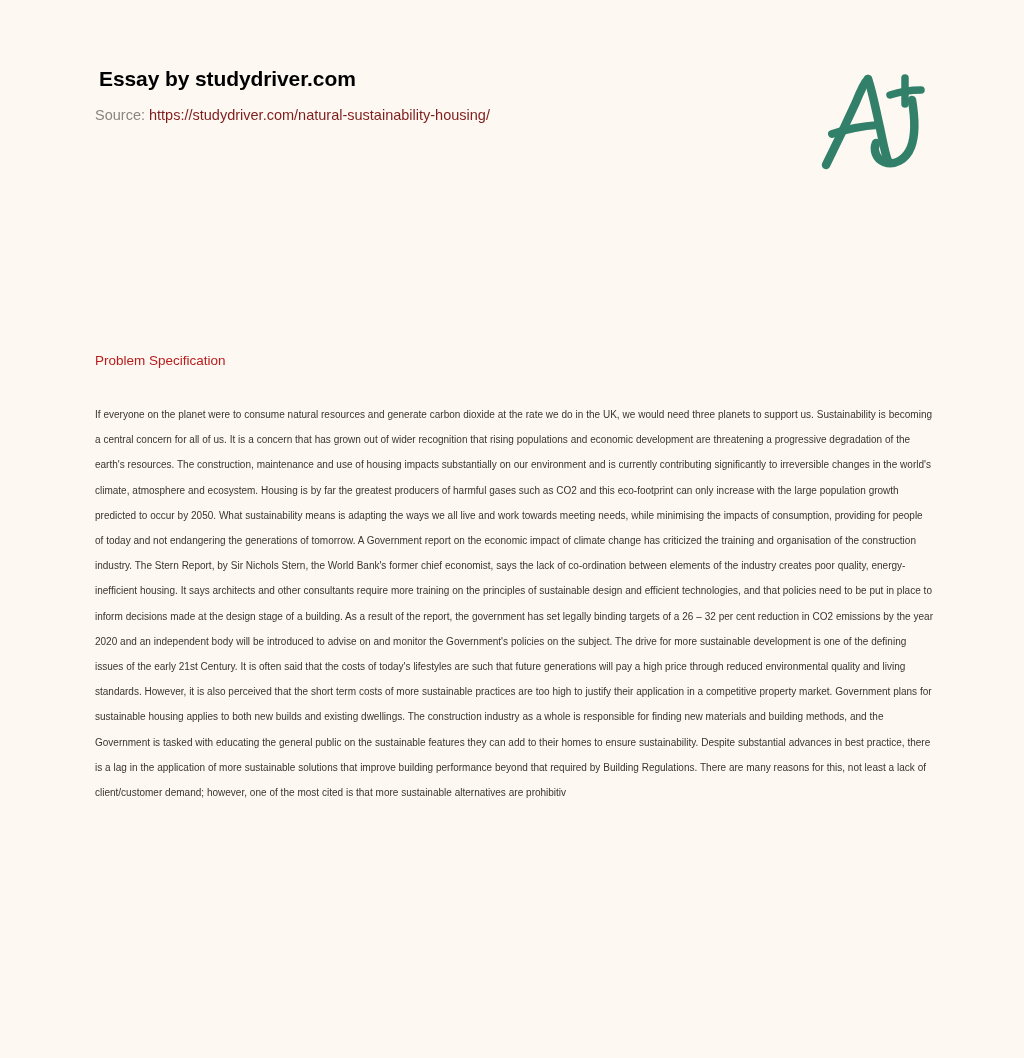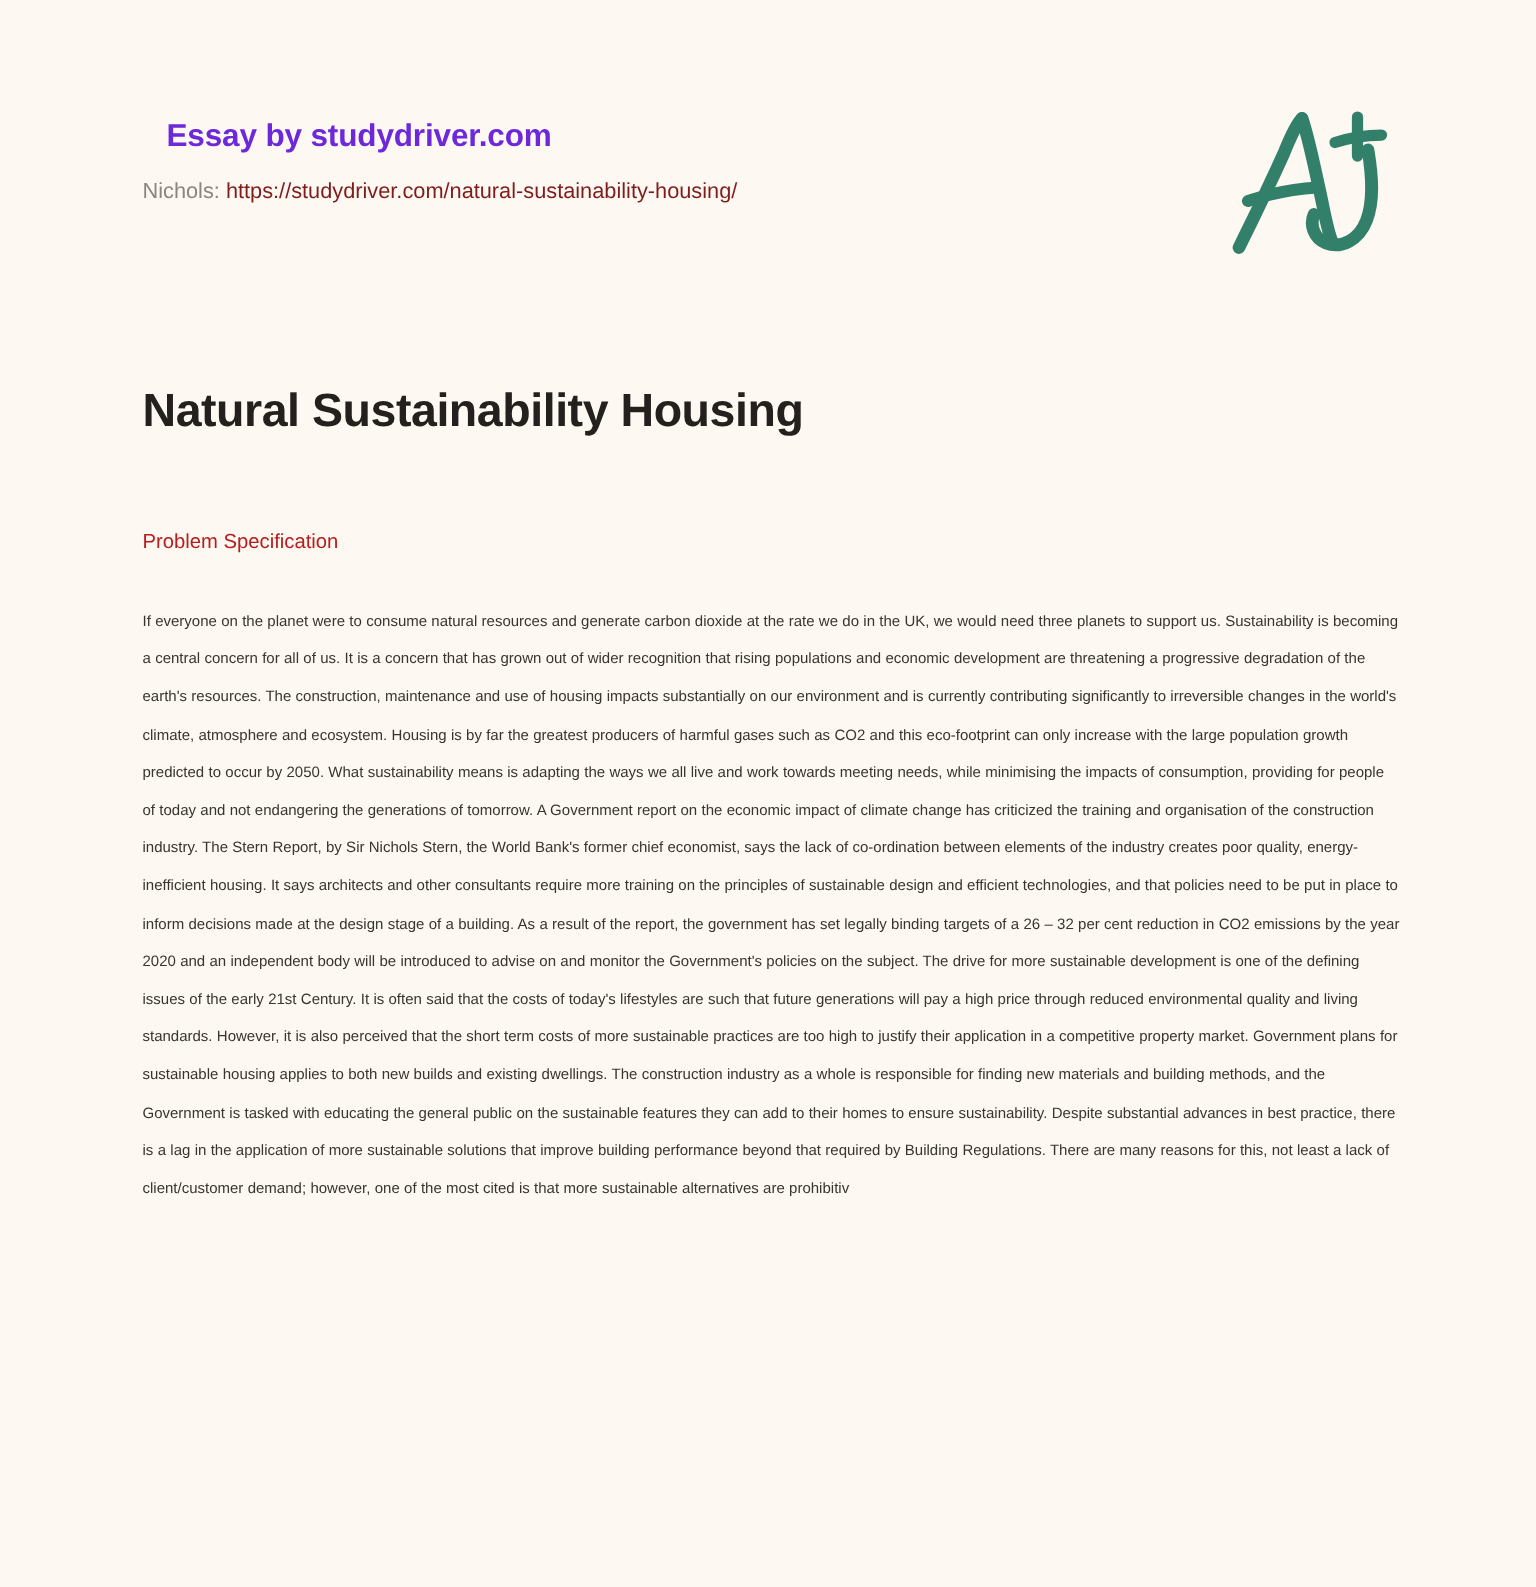--- a/index.html
+++ b/index.html
@@ -29,24 +29,24 @@
   .header {
     position: absolute;
     left: 95px;
     top: 62px;
     right: 95px;
   }
 
   .header-essay-by {
     font-size: 21px;
     font-weight: bold;
-    color: #6d28d9;
+    color: #000000;
     letter-spacing: -0.1px;
     line-height: 1.2;
-    margin: 16px;
+    margin: 4px;
   }
 
   .header-source {
     margin-top: 15px;
     font-size: 14.5px;
     line-height: 1.3;
     color: #8a8580;
     white-space: nowrap;
   }
 
@@ -113,21 +113,21 @@
   }
 </style>
 </head>
 <body>
 
 <div class="page">
 
   <div class="header">
     <div class="header-essay-by">Essay by studydriver.com</div>
     <div class="header-source">
-      <span class="src-label">Nichols: </span><a class="src-url" href="#">https://studydriver.com/natural-sustainability-housing/</a>
+      <span class="src-label">Source: </span><a class="src-url" href="#">https://studydriver.com/natural-sustainability-housing/</a>
     </div>
   </div>
 
   <div class="logo">
     <svg viewBox="0 0 118 112" xmlns="http://www.w3.org/2000/svg">
       <g fill="none" stroke="#33806a" stroke-linecap="round" stroke-linejoin="round">
 
         <path d="M14 99 C22 83, 34 58, 44 36 C48 26, 52 17, 56 13" stroke-width="8.5"></path>
 
         <path d="M56 13 C60 24, 64 44, 68 62 C71 76, 73 88, 76 95" stroke-width="8.5"></path>
@@ -136,20 +136,19 @@
 
         <path d="M100 34 C103 52, 104 68, 99 81 C94 94, 82 100, 72 96 C64 93, 61 84, 64 77" stroke-width="8.5"></path>
 
         <path d="M78 29 C87 26, 99 24, 109 24" stroke-width="7.5"></path>
 
         <path d="M93 12 C93 20, 93 29, 93 38" stroke-width="7.5"></path>
       </g>
     </svg>
   </div>
 
-  <h1 class="doc-title">Natural Sustainability Housing</h1>
 
   <div class="doc-body">
     <div class="section-heading">Problem Specification</div>
     <p class="body-paragraph">If everyone on the planet were to consume natural resources and generate carbon dioxide at the rate we do in the UK, we would need three planets to support us. Sustainability is becoming a central concern for all of us. It is a concern that has grown out of wider recognition that rising populations and economic development are threatening a progressive degradation of the earth's resources. The construction, maintenance and use of housing impacts substantially on our environment and is currently contributing significantly to irreversible changes in the world's climate, atmosphere and ecosystem. Housing is by far the greatest producers of harmful gases such as CO2 and this eco-footprint can only increase with the large population growth predicted to occur by 2050. What sustainability means is adapting the ways we all live and work towards meeting needs, while minimising the impacts of consumption, providing for people of today and not endangering the generations of tomorrow. A Government report on the economic impact of climate change has criticized the training and organisation of the construction industry. The Stern Report, by Sir Nichols Stern, the World Bank's former chief economist, says the lack of co-ordination between elements of the industry creates poor quality, energy-inefficient housing. It says architects and other consultants require more training on the principles of sustainable design and efficient technologies, and that policies need to be put in place to inform decisions made at the design stage of a building. As a result of the report, the government has set legally binding targets of a 26 – 32 per cent reduction in CO2 emissions by the year 2020 and an independent body will be introduced to advise on and monitor the Government's policies on the subject. The drive for more sustainable development is one of the defining issues of the early 21st Century. It is often said that the costs of today's lifestyles are such that future generations will pay a high price through reduced environmental quality and living standards. However, it is also perceived that the short term costs of more sustainable practices are too high to justify their application in a competitive property market. Government plans for sustainable housing applies to both new builds and existing dwellings. The construction industry as a whole is responsible for finding new materials and building methods, and the Government is tasked with educating the general public on the sustainable features they can add to their homes to ensure sustainability. Despite substantial advances in best practice, there is a lag in the application of more sustainable solutions that improve building performance beyond that required by Building Regulations. There are many reasons for this, not least a lack of client/customer demand; however, one of the most cited is that more sustainable alternatives are prohibitiv</p>
   </div>
 
 </div>
 
 </body></html>

